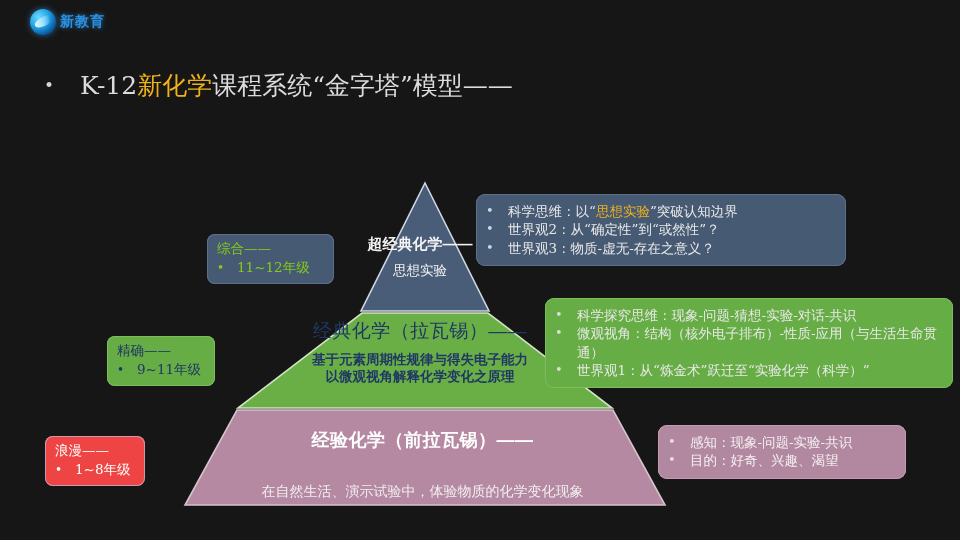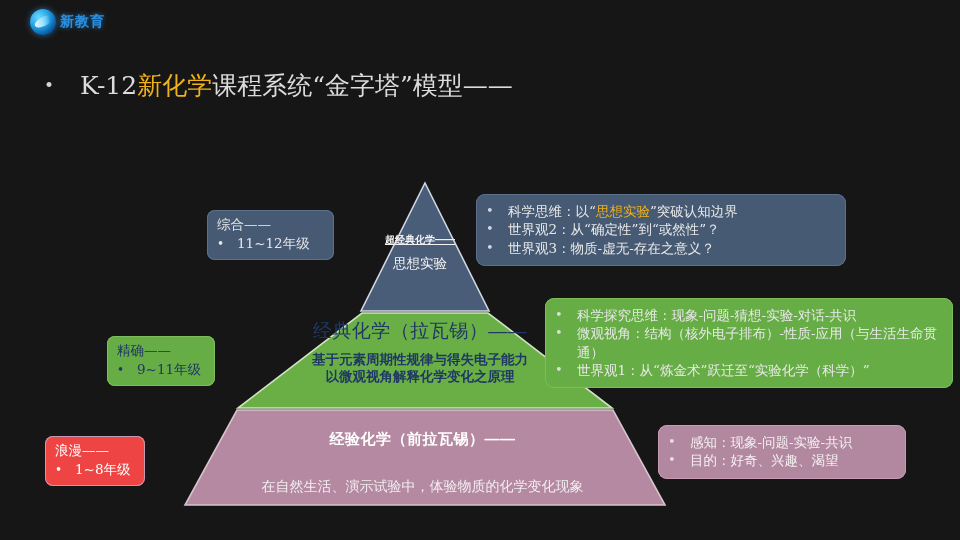--- a/index.html
+++ b/index.html
@@ -61,34 +61,34 @@
   .tier-text {
     position:absolute;
     text-align:center;
     color:#f3f3f3;
     line-height:1.42;
     white-space:nowrap;
   }
 
   
   .t-top { left:310px; top:233px; width:220px; }
-  .t-top .l1 { font-size:10px; font-weight:bold;text-decoration:underline; }
+  .t-top .l1 { font-size:15px; font-weight:bold; }
   .t-top .l2, .t-top .l3 { font-size:13.5px; }
   .t-top .l2 { margin-top:7px; }
   .t-top .l3 { margin-top:7px; }
 
   
   .t-mid { left:225px; top:318px; width:390px; color:#1f3864; }
   .t-mid .m1 { font-size:19px; font-weight:normal; letter-spacing:0.5px; }
   .t-mid .m2 { font-size:13.5px; font-weight:bold; margin-top:7px; }
   .t-mid .m3 { font-size:13.5px; font-weight:bold; margin-top:6px; line-height:1.28;}
 
   
   .t-bot { left:175px; top:428px; width:495px; }
-  .t-bot .b1 { font-size:15px; font-weight:bold; color:#ffffff; letter-spacing:.5px;}
+  .t-bot .b1 { font-size:18px; font-weight:bold; color:#ffffff; letter-spacing:.5px;}
   .t-bot .b2 { font-size:14px; color:#f2eef0; margin-top:28px; }
 
   
   .callout {
     position:absolute;
     border-radius:9px;
     padding:8px 10px 9px 10px;
   }
   .callout ul { list-style:none; }
   .callout li {
@@ -132,21 +132,21 @@
     position:absolute;
     border-radius:8px;
     padding:6px 10px 7px 10px;
     font-family:"DejaVu Serif","Liberation Serif",serif;
   }
   .grade .head { font-size:13.5px; line-height:1.25; }
   .grade .row { display:flex; align-items:baseline; margin-top:2px; }
   .grade .row .dot { width:20px; font-size:12px; }
   .grade .row .val { font-size:13.5px; }
 
-  .g-blue { background:#475a74; color:#e5e5e5; box-shadow:0 0 0 1px #5c708a inset; }
+  .g-blue { background:#475a74; color:#84cc16; box-shadow:0 0 0 1px #5c708a inset;margin-top:24px; }
   .g-green { background:#67ad45; color:#1f3864; box-shadow:0 0 0 1px #7dbd5c inset; }
   .g-pink { background:#ef4444; color:#ffffff; box-shadow:0 0 0 1px #c49bb2 inset; }
 
   #grade-top { left:207px; top:210px; width:127px; }
   #grade-mid { left:107px; top:336px; width:108px; }
   #grade-bot { left:45px; top:436px; width:100px; }
 </style>
 </head>
 <body>
 

